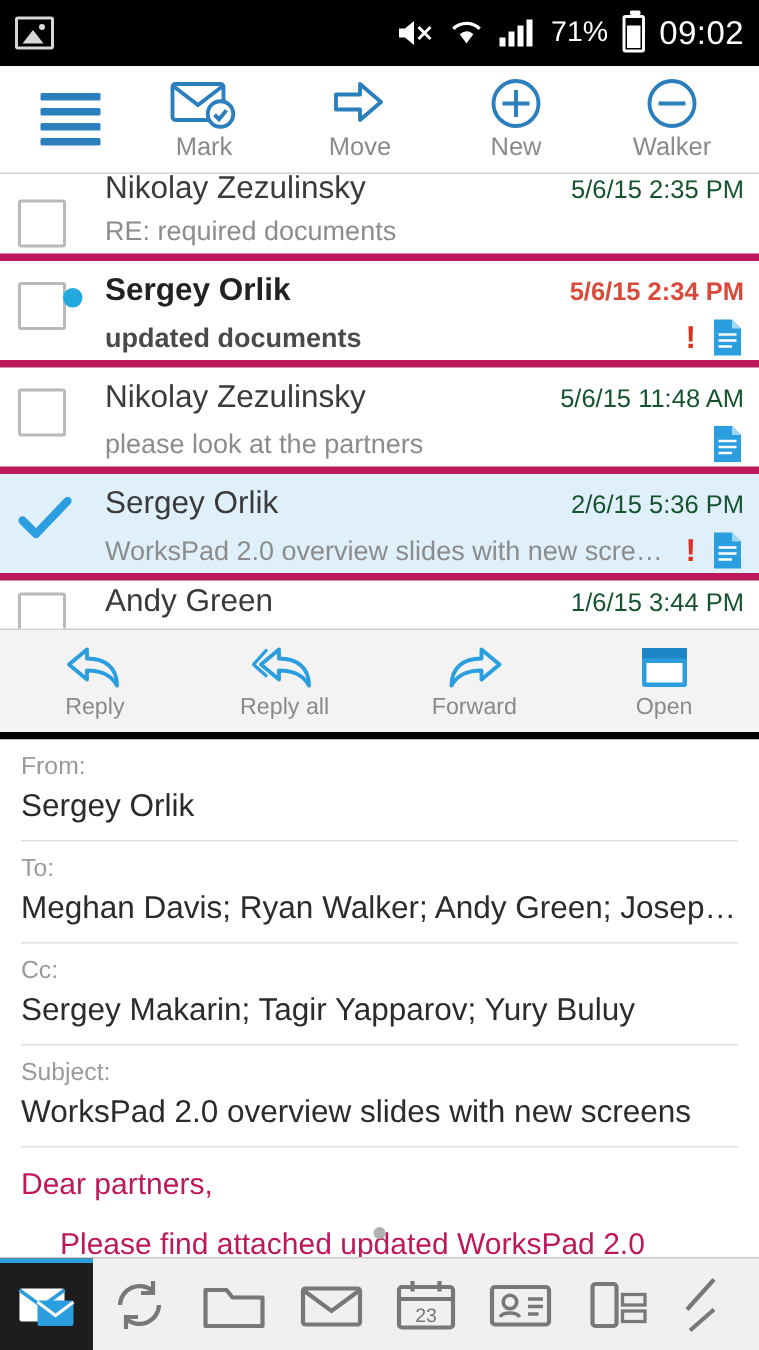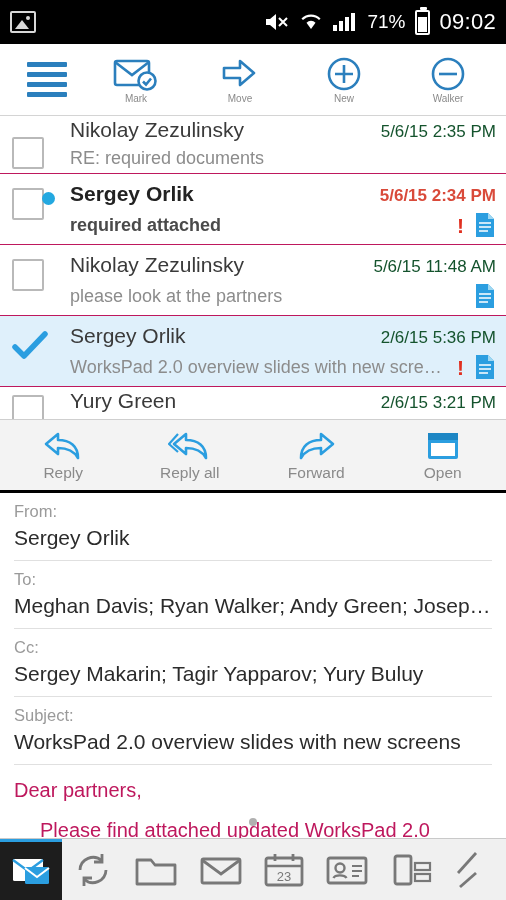--- a/index.html
+++ b/index.html
@@ -46,31 +46,31 @@
   .batt-shape i { position: absolute; left: 1px; right: 1px; bottom: 1px; height: 70%; background: #fff; display: block; }
 
   
   .toolbar-top {
     height: 72px; background: #ffffff; border-bottom: 1px solid #d4d4d4;
     display: flex; align-items: center; padding: 0 6px;
   }
   .hamburger { width: 78px; display: flex; flex-direction: column; gap: 5px; align-items: center; padding-left: 4px; }
   .hamburger span { display: block; width: 40px; height: 5px; background: #2b7fbd; border-radius: 1px; }
   .tb-actions { flex: 1; display: flex; justify-content: space-around; align-items: flex-start; }
-  .tb-item { width: 90px; text-align: center; color: #8a8a8a; font-size: 10px; }
+  .tb-item { width: 90px; text-align: center; color: #8a8a8a; font-size: 17px; }
   .tb-glyph { height: 36px; display: flex; align-items: center; justify-content: center; color: #2b7fbd; }
   .tb-label { margin-top: 1px; }
 
   svg { display: block; }
 
   
   .msg-list { background: #ffffff; }
   .msg-row {
     display: flex; align-items: flex-start; height: 71px;
-    border-bottom: 1px solid #be185d; padding: 0 10px 0 12px;
+    border-bottom: 5px solid #be185d; padding: 0 10px 0 12px;
     position: relative;
   }
   .msg-row.partial-top { height: 58px; align-items: flex-end; }
   .msg-row.selected { background: #dff0fb; }
   .chk-wrap { width: 58px; padding-top: 14px; display: flex; align-items: flex-start; }
   .chk {
     width: 32px; height: 32px; border: 2px solid #b9b9b9; border-radius: 2px; background: #fff;
   }
   .chk-check { width: 36px; height: 32px; color: #2b9ee0; display:flex; align-items:center; justify-content:center; }
   .msg-body { flex: 1; min-width: 0; padding-top: 8px; }
@@ -85,21 +85,21 @@
   .msg-subject {
     font-size: 18px; color: #8c8c8c; white-space: nowrap; overflow: hidden; text-overflow: ellipsis; flex: 1;
   }
   .msg-subject.unread { font-weight: bold; color: #4a4a4a; }
   .msg-flags { display: flex; align-items: center; gap: 10px; margin-left: 10px; }
   .bang { color: #e03020; font-weight: bold; font-size: 21px; line-height: 1; }
   .dot-unread { width: 13px; height: 13px; border-radius: 50%; background: #23a8e0; margin-left: -28px; margin-top: 18px; position: absolute; left: 70px; }
 
   
   .toolbar-reply {
-    height: 74px; background: #f3f3f3; border-top: 1px solid #cfcfcf; border-bottom: 3px solid #000000;
+    height: 74px; background: #f3f3f3; border-top: 1px solid #cfcfcf; border-bottom: 5px solid #000000;
     display: flex; align-items: center; justify-content: space-around;
   }
   .rb-item { width: 100px; text-align: center; color: #8a8a8a; font-size: 15.5px; }
   .rb-glyph { height: 36px; display: flex; align-items: center; justify-content: center; color: #2b9ee0; }
 
   
   .detail { padding: 0 14px; background: #ffffff; }
   .field { border-bottom: 1px solid #e0e0e0; padding: 9px 0 10px 0; }
   .field-label { font-size: 16.5px; color: #9a9a9a; }
   .field-value {
@@ -232,21 +232,21 @@
     <div class="chk-wrap">
       <div class="chk"></div>
     </div>
     <span class="dot-unread"></span>
     <div class="msg-body">
       <div class="msg-line1">
         <span class="msg-sender unread">Sergey Orlik</span>
         <span class="msg-date unread">5/6/15 2:34 PM</span>
       </div>
       <div class="msg-line2">
-        <span class="msg-subject unread">required attached</span>
+        <span class="msg-subject unread">updated documents</span>
         <span class="msg-flags">
           <span class="bang">!</span>
           <span>
             <svg width="22" height="26" viewBox="0 0 22 26">
                 <path d="M2 1h12l6 6v18H2z" fill="#2b9ee0"></path>
                 <path d="M14 1v6h6" fill="#9fd8f2"></path>
                 <path d="M5 11h12M5 15h12M5 19h9" stroke="#fff" stroke-width="1.6"></path>
               </svg>
           </span>
         </span>
@@ -306,22 +306,22 @@
       </div>
     </div>
   </div>
 
   <div class="msg-row" style="height:32px; overflow:hidden; border-bottom:none;">
     <div class="chk-wrap" style="padding-top:8px;">
       <div class="chk"></div>
     </div>
     <div class="msg-body" style="padding-top:2px;">
       <div class="msg-line1">
-        <span class="msg-sender">Yury Green</span>
-        <span class="msg-date">2/6/15 3:21 PM</span>
+        <span class="msg-sender">Andy Green</span>
+        <span class="msg-date">1/6/15 3:44 PM</span>
       </div>
     </div>
   </div>
 
 </div>
 
 <div class="toolbar-reply">
   <div class="rb-item">
     <div class="rb-glyph">
       <svg width="42" height="32" viewBox="0 0 42 32">

